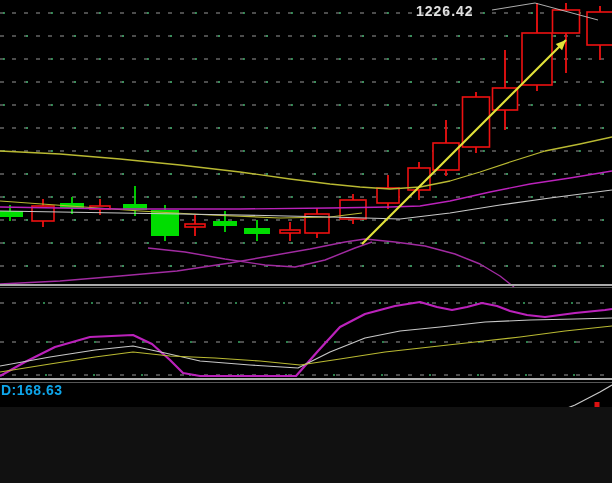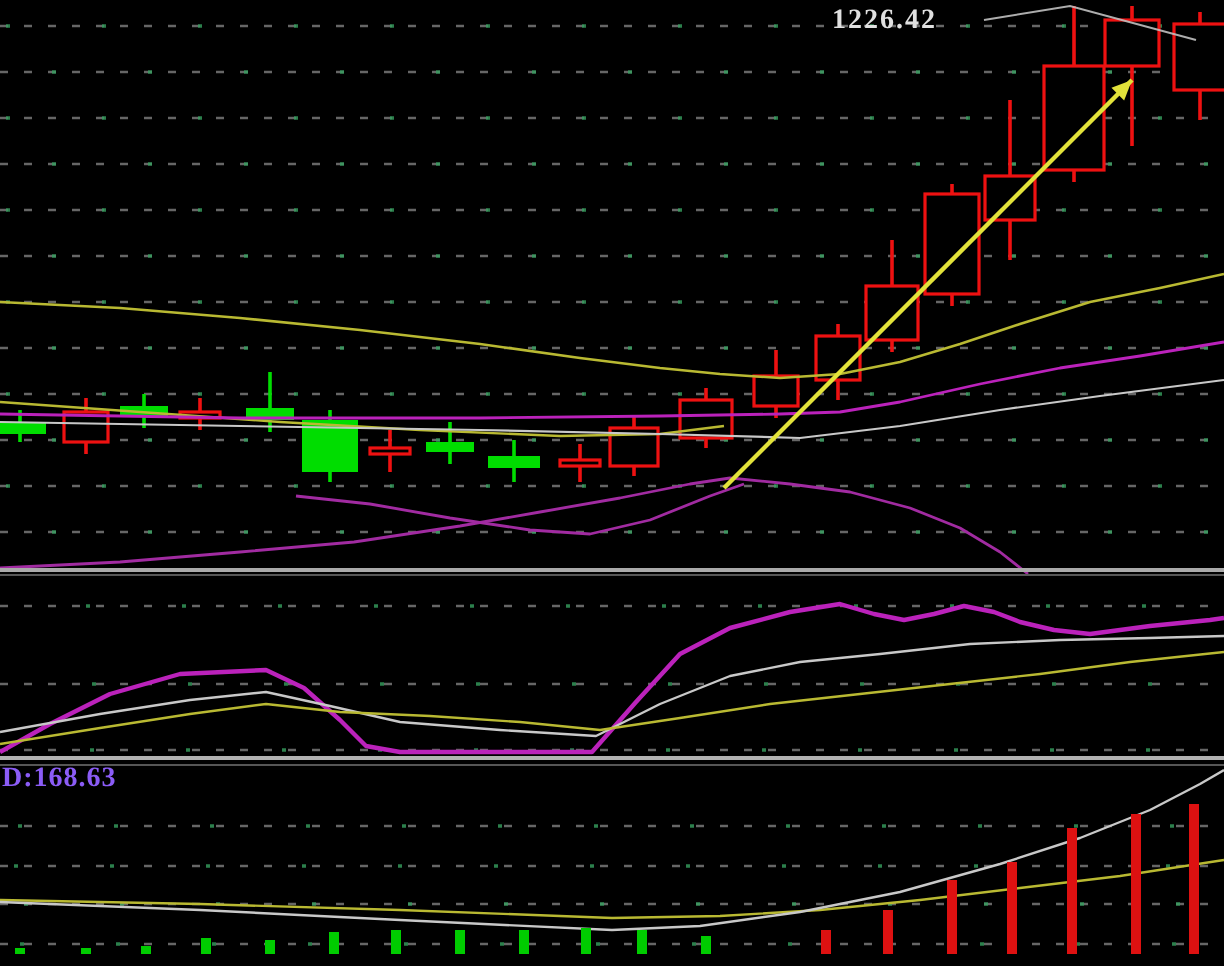--- a/index.html
+++ b/index.html
@@ -1,22 +1,22 @@
 <!DOCTYPE html>
 <html><head>
 <meta charset="utf-8">
 <style>
   html,body{margin:0;padding:0;background:#111;}
-  .screen{position:relative;width:612px;height:483px;background:#000;overflow:hidden;
-          font-family:Liberation Serif, serif;}
+  .screen{position:relative;width:612px;height:407px;background:#000;overflow:hidden;
+          font-family:Liberation Sans, sans-serif;}
   .screen svg{position:absolute;left:0;top:0;}
   .price-label{position:absolute;left:416px;top:3px;font-weight:bold;font-size:14px;
                letter-spacing:1px;color:#e0e0e0;}
   .indicator-label{position:absolute;left:1px;top:382px;font-weight:bold;font-size:14px;
-                   color:#8b5cf6;letter-spacing:0.5px;text-align:center;}
+                   color:#0ea5e9;letter-spacing:0.5px;text-align:center;}
 </style>
 </head>
 <body>
 
 <div class="screen">
   <svg id="chart" width="612" height="483" viewBox="0 0 612 483">
       <line x1="0" y1="13" x2="612" y2="13" stroke="#787878" stroke-width="1.3" stroke-dasharray="4 8" opacity="0.85"></line>
       <line x1="0" y1="13" x2="612" y2="13" stroke="#37a060" stroke-width="1.8" stroke-dasharray="2 46" stroke-dashoffset="45" opacity="0.8"></line>
       <line x1="0" y1="36" x2="612" y2="36" stroke="#787878" stroke-width="1.3" stroke-dasharray="4 8" opacity="0.85"></line>
       <line x1="0" y1="36" x2="612" y2="36" stroke="#37a060" stroke-width="1.8" stroke-dasharray="2 46" stroke-dashoffset="22" opacity="0.8"></line>

